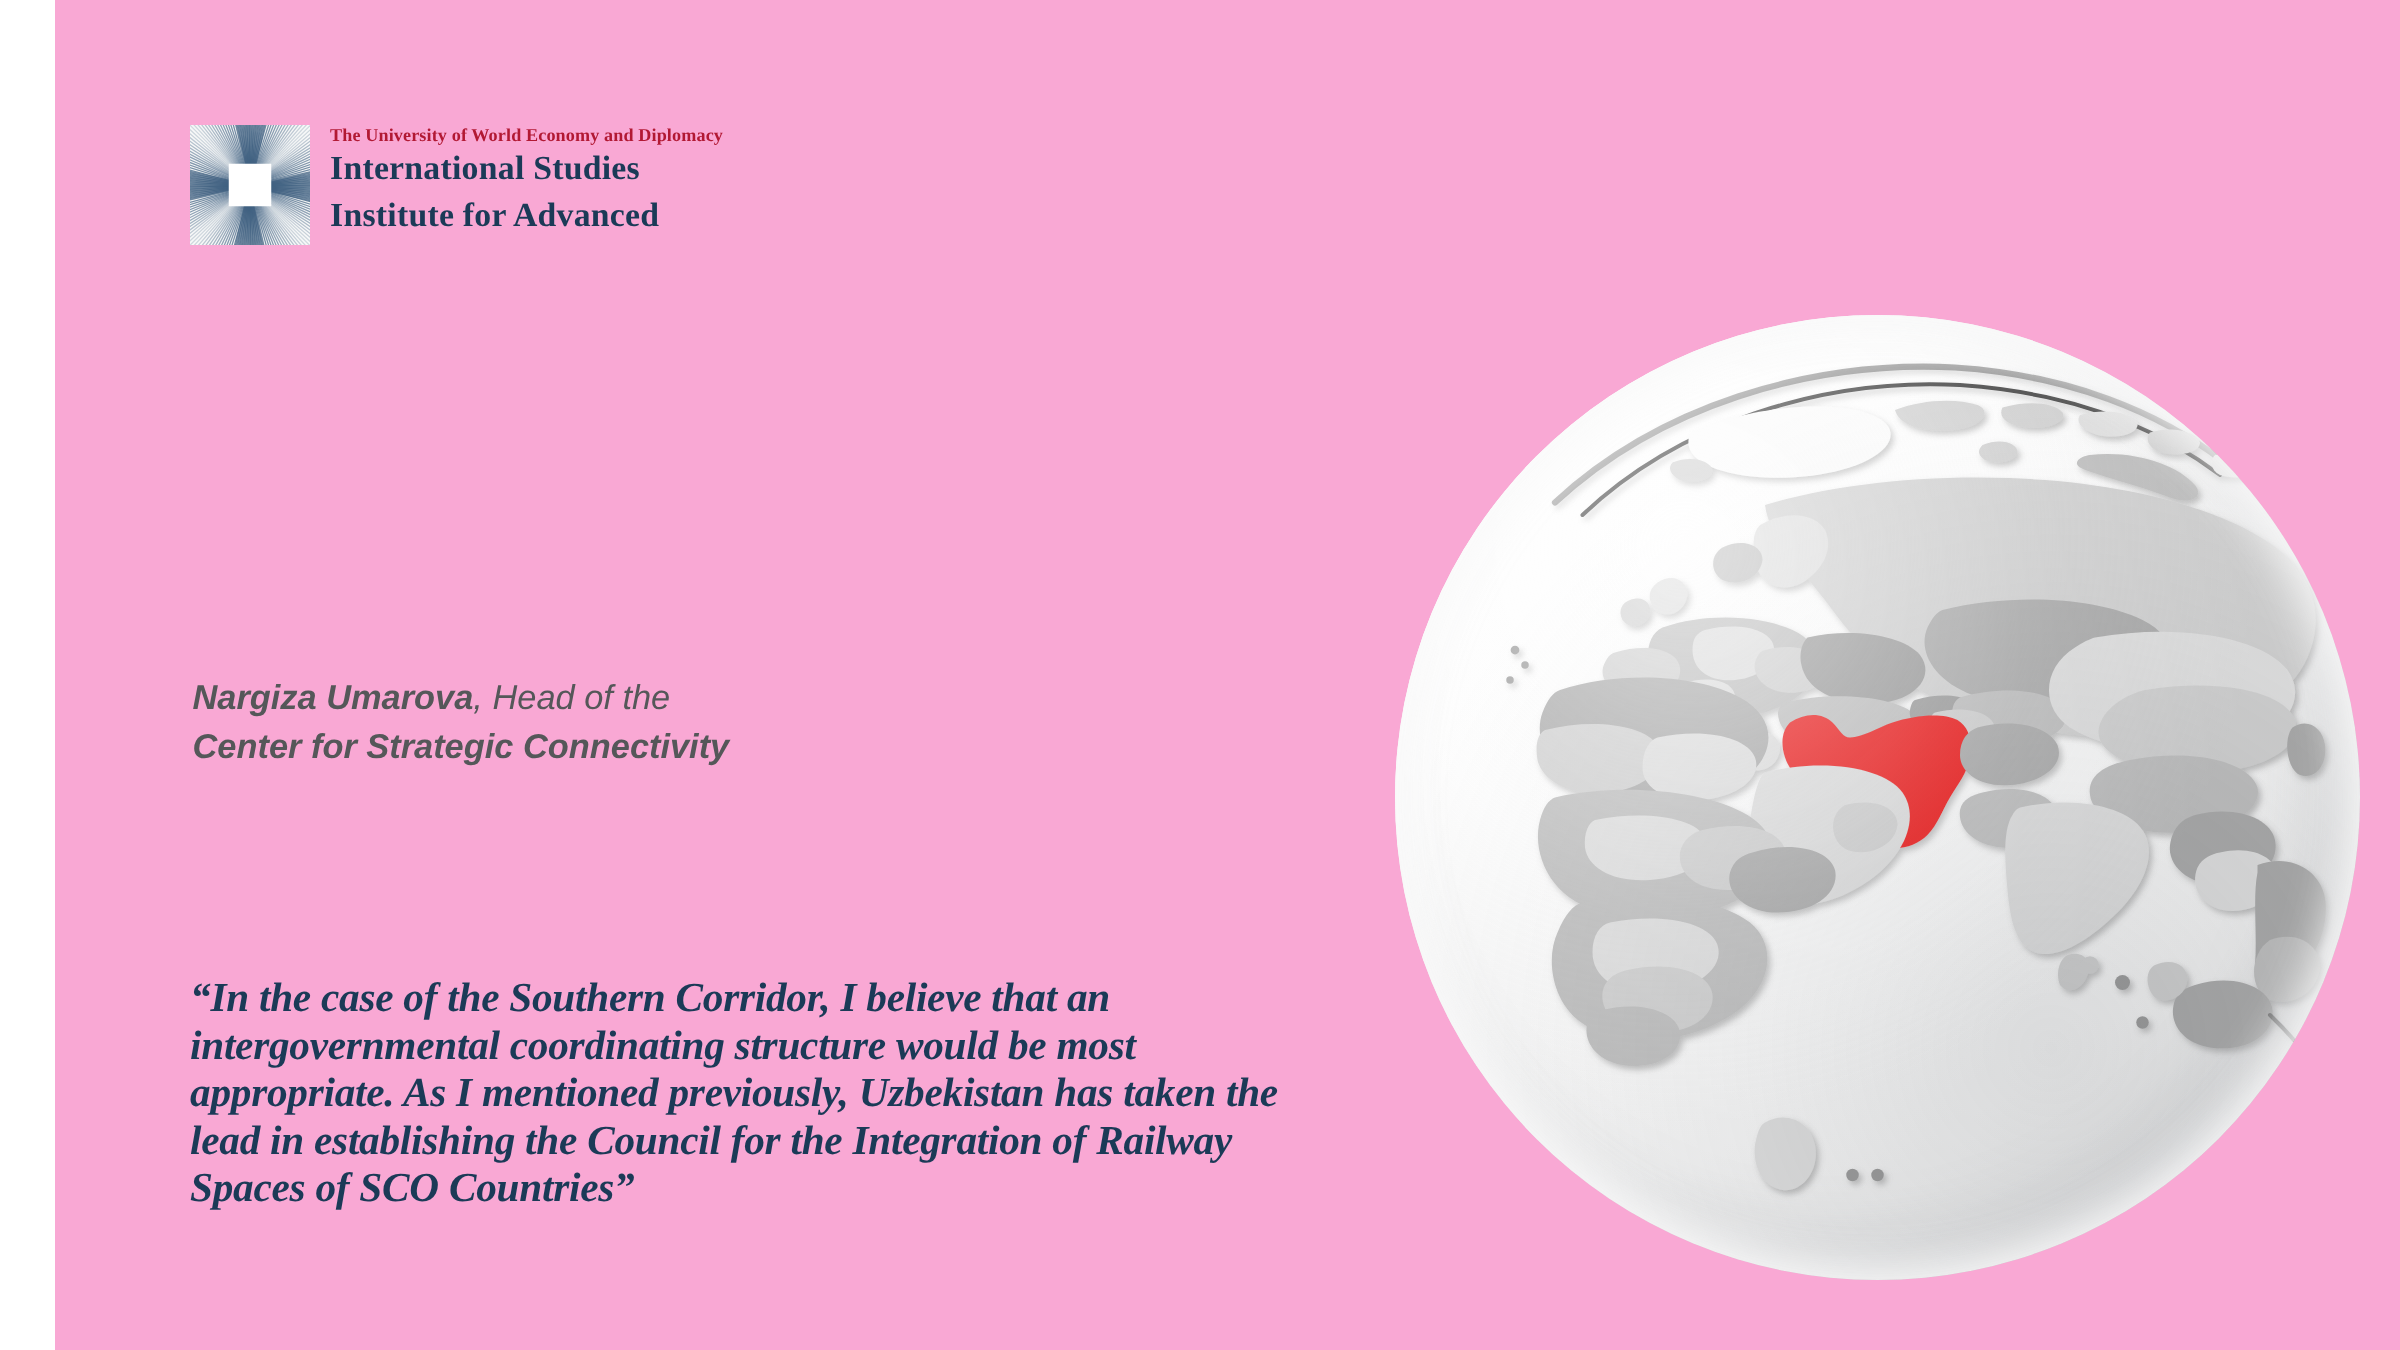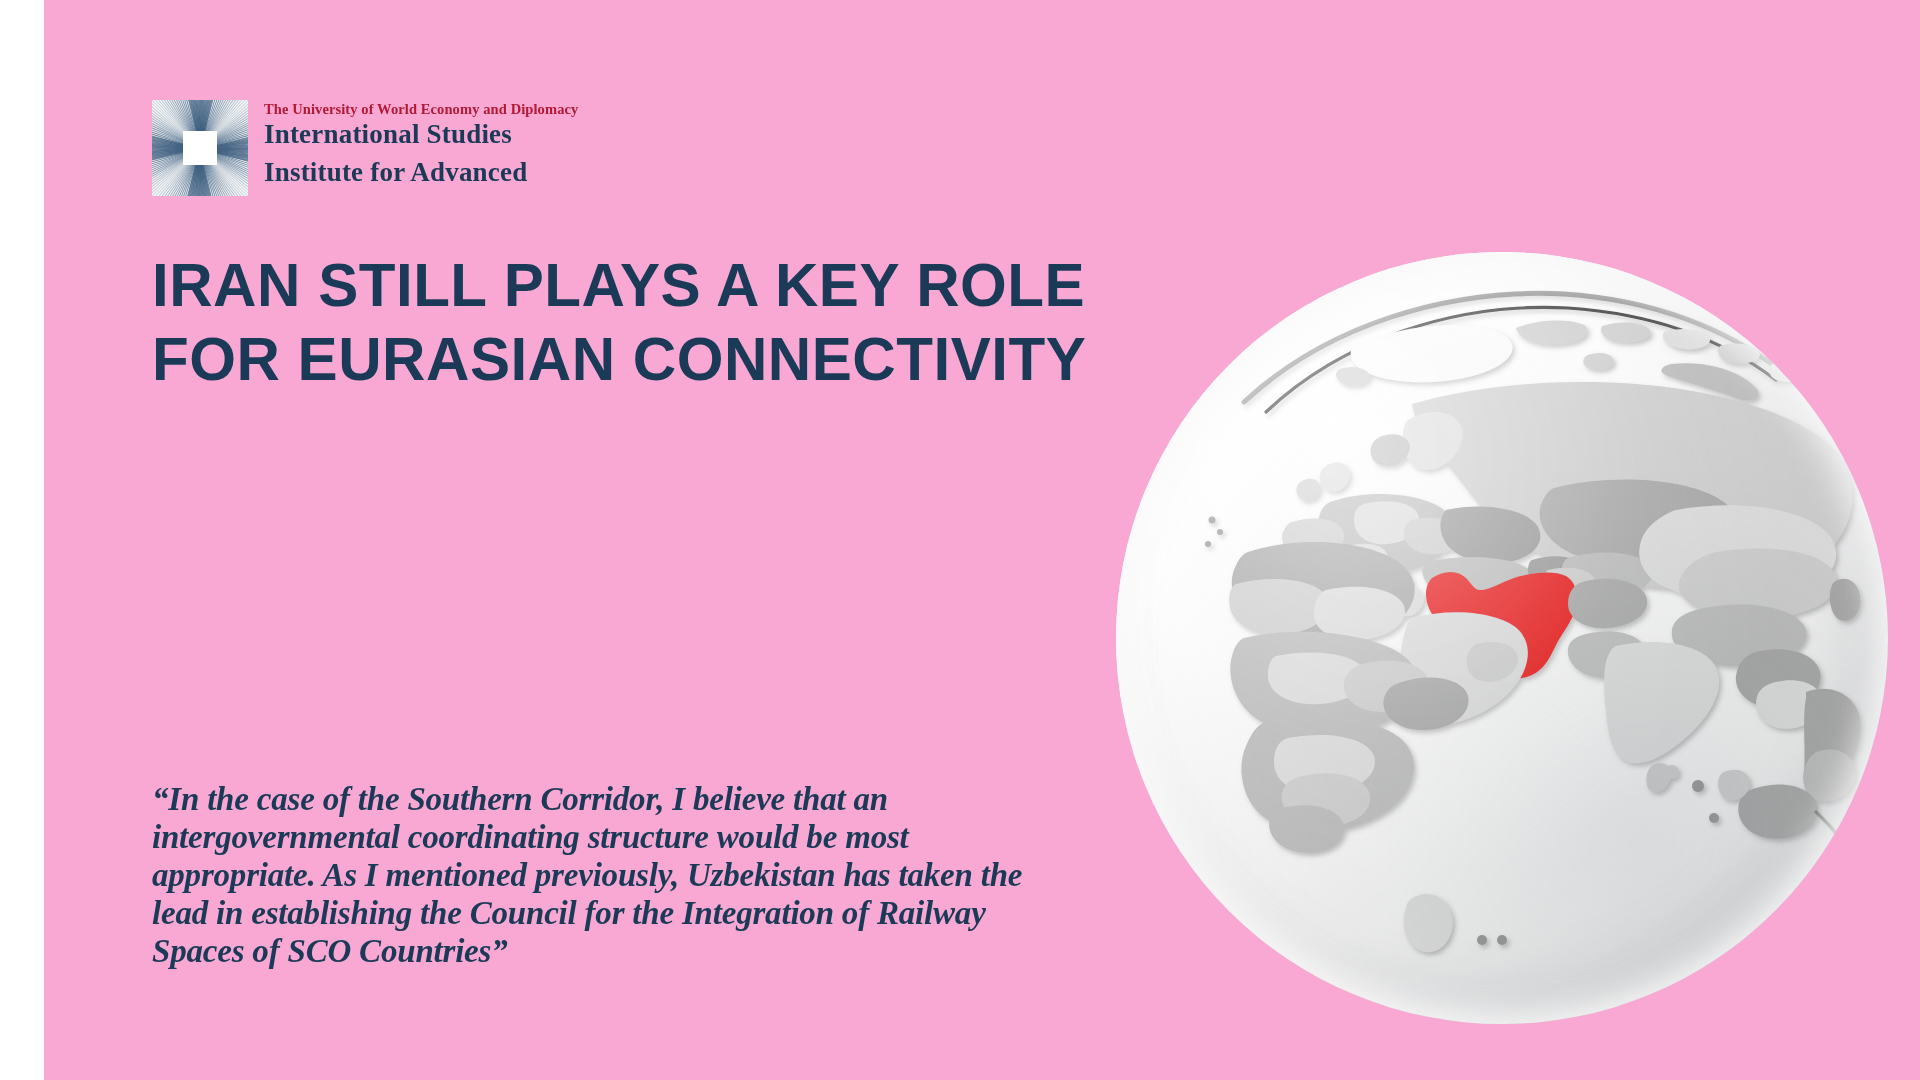--- a/index.html
+++ b/index.html
@@ -361,25 +361,25 @@
       <div class="corefill"></div>
     </div>
 
     <div id="logo-text">
       <div id="logo-univ">The University of World Economy and Diplomacy</div>
       <div class="logo-inst">International Studies</div>
       <div class="logo-inst" id="logo-inst1">Institute for Advanced</div>
     </div>
   </div>
 
-  <div id="headline">
-    <div class="headline-line">IRAN STILL PLAYS A KEY ROLE</div>
-    <div class="headline-line">FOR EURASIAN CONNECTIVITY</div>
+
+  <div id="byline">
+    <span class="who">Nargiza Umarova</span><span class="role">, Head of the</span>
+    <span class="org">Center for Strategic Connectivity</span>
   </div>
-
 
   <div id="quote">“In the case of the Southern Corridor, I believe that an intergovernmental coordinating structure would be most appropriate. As I mentioned previously, Uzbekistan has taken the lead in establishing the Council for the Integration of Railway Spaces of SCO Countries”</div>
 
   <div id="globe-wrap">
     <div id="globe">
       <svg viewBox="0 0 772 772" xmlns="http://www.w3.org/2000/svg">
         <defs>
           <clipPath id="sphereClip">
             <circle cx="386" cy="386" r="386"></circle>
           </clipPath>

